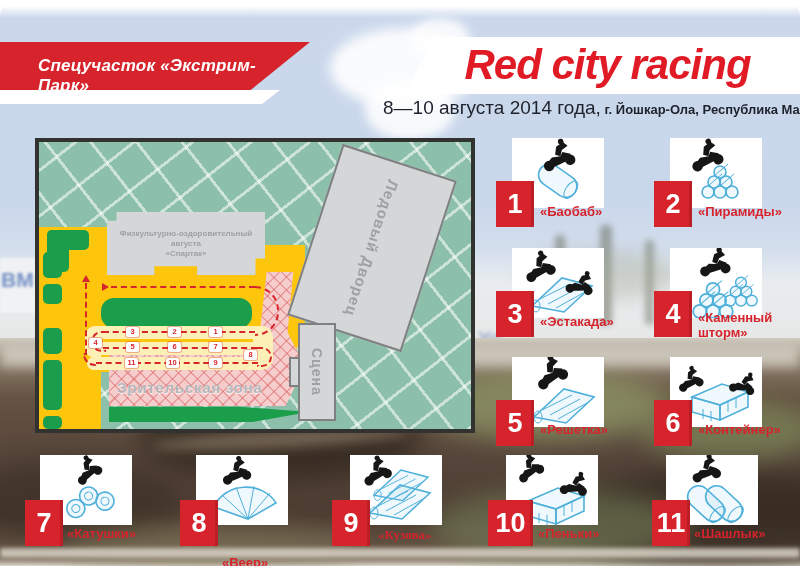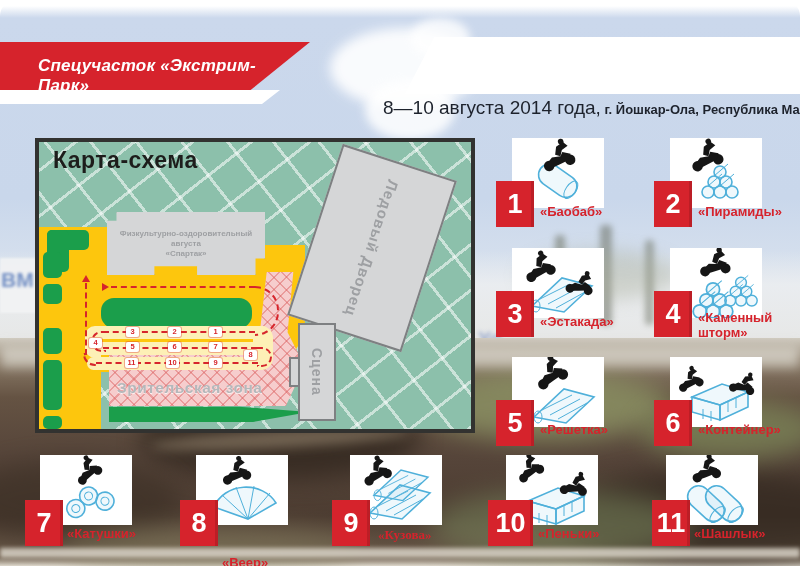--- a/index.html
+++ b/index.html
@@ -142,20 +142,21 @@
   <div class="blob" style="left:60px;top:525px;width:300px;height:45px;background:#857f60;filter:blur(12px);opacity:.5;"></div>
   <div class="blob" style="left:0px;top:345px;width:800px;height:22px;background:#d9d5cb;filter:blur(6px);opacity:.8;border-radius:0;"></div>
   <div class="blob" style="left:150px;top:430px;width:260px;height:18px;background:#8a7a65;filter:blur(6px);opacity:.7;transform:rotate(-3deg);"></div>
   <div class="abs" style="left:0;top:548px;width:800px;height:10px;background:#d8d2c6;filter:blur(2px);opacity:.85;"></div>
 
   <div id="banner" class="abs"></div>
   <div id="banner-strip" class="abs"></div>
   <div id="banner-label" class="abs">Спецучасток «Экстрим-Парк»</div>
 
   <div id="title-band" class="abs"></div>
+  <div id="main-title" class="abs">Red city racing</div>
   <div id="subtitle" class="abs">
     <span class="big">8—10 августа 2014 года,</span><span class="small"> г. Йошкар-Ола, Республика Марий Эл</span>
   </div>
 
   <div id="map" class="abs">
 
     <div class="abs yellow" id="road-top"></div>
     <div class="abs yellow" id="road-main"></div>
     <div class="abs yellow" id="road-left"></div>
 
@@ -210,21 +211,20 @@
     <div class="chip" style="left:87px;top:185px;">3</div>
     <div class="chip" style="left:50px;top:196px;">4</div>
     <div class="chip" style="left:87px;top:200px;">5</div>
     <div class="chip" style="left:129px;top:200px;">6</div>
     <div class="chip" style="left:170px;top:200px;">7</div>
     <div class="chip" style="left:205px;top:208px;">8</div>
     <div class="chip" style="left:170px;top:216px;">9</div>
     <div class="chip" style="left:127px;top:216px;">10</div>
     <div class="chip" style="left:86px;top:216px;">11</div>
 
-    <div class="abs" id="map-title">Карта-схема</div>
   </div>
 
   <div class="card" style="left:512px;top:138px;">
     <svg width="92" height="70" viewBox="0 0 92 70">
         <use href="#ob-cyl"></use>
         <use href="#moto" transform="translate(26,2) scale(0.95) rotate(-14 20 15)"></use>
       </svg>
   </div>
   <div class="sq" style="left:496px;top:181px;">1</div>
   <div class="lbl" style="left:540px;top:205px;">«Баобаб»</div>

